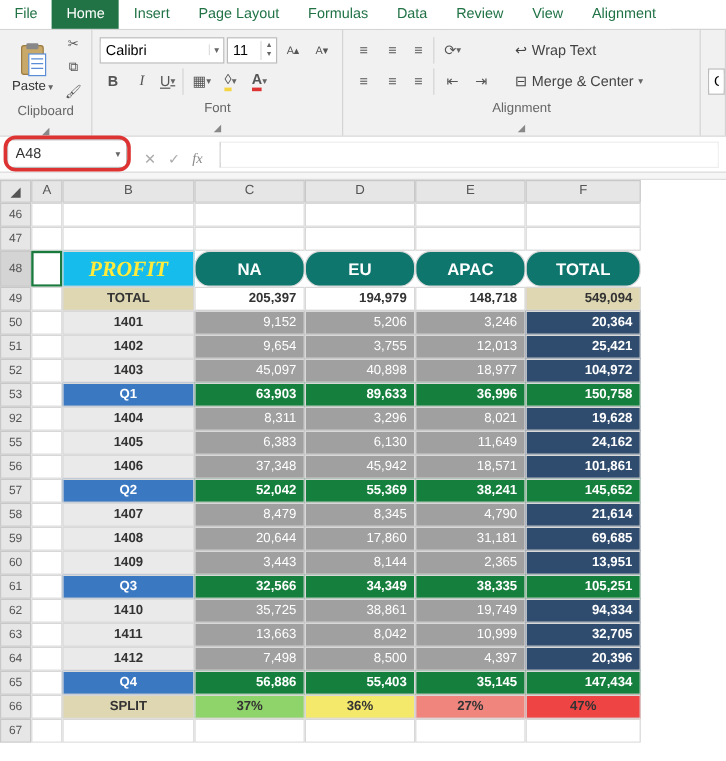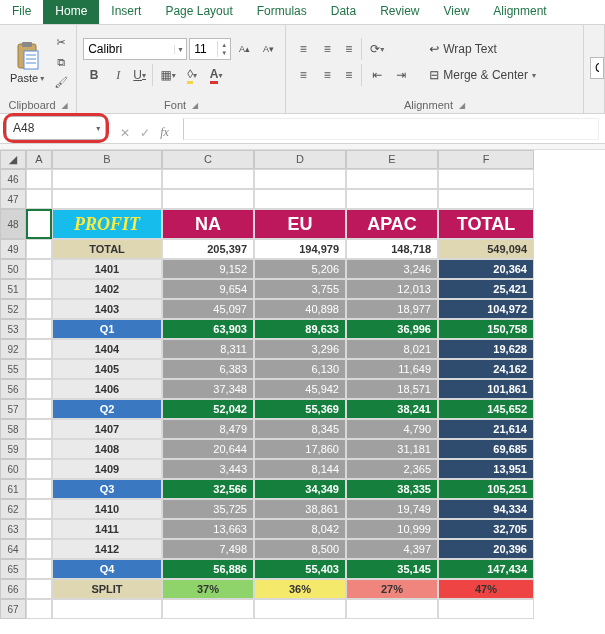--- a/index.html
+++ b/index.html
@@ -7,21 +7,21 @@
 
   
   .ribbon-tabs { display: flex; background: #fff; height: 24px; align-items: stretch; border-bottom: 0; }
   .ribbon-tab { padding: 4px 12px; font-size: 12px; color: #217346; cursor: pointer; background:#fff; }
   .ribbon-tab.active { background: #217346; color: #fff; }
   
   
   .ribbon-body { display: flex; background: #f1f1f1; border-top: 1px solid #d4d4d4; border-bottom: 1px solid #d4d4d4; height: 90px; }
   .ribbon-group { display: flex; flex-direction: column; border-right: 1px solid #d4d4d4; padding: 2px 6px 0 6px; }
   .ribbon-group-body { flex:1; display:flex; align-items:center; gap:4px; }
-  .ribbon-group-label { text-align:right; font-size:11px; color:#666; padding:2px 0; display:flex; justify-content:center; align-items:center; gap:6px;}
+  .ribbon-group-label { text-align:right; font-size:11px; color:#666; padding:2px 0; display:flex; justify-content:center; align-items:center; gap:6px;flex-direction:column;}
   .corner-arrow { font-size:8px; color:#888; }
 
   .paste-big { display:flex; flex-direction:column; align-items:center; gap:0; padding:0 4px; }
   .paste-big .ic { width:32px; height:32px; display:flex; align-items:center; justify-content:center; }
   .paste-big .lbl { font-size:11px; color:#333; display:flex; align-items:center; gap:2px;}
   .mini-col { display:flex; flex-direction:column; gap:2px; }
   .mini-btn { width:18px; height:18px; font-size:11px; display:flex; align-items:center; justify-content:center; color:#555; }
   
   .combo { display:flex; align-items:center; background:#fff; border:1px solid #bbb; height:22px; }
   .combo input { border:none; outline:none; font-size:12px; padding:0 4px; width:100%; }
@@ -61,21 +61,21 @@
   .cell.blank { background:#fff; }
   .cell.data-gray { background:#a0a0a0; color:#fff; justify-content:flex-end;}
   .cell.data-white { background:#fff; color:#333; font-weight:bold; justify-content:flex-end;}
   .cell.row-lbl { background:#eaeaea; color:#333; text-align:center; font-weight:bold; justify-content:center;}
   .cell.q-lbl { background:#3b78c2; color:#fff; font-weight:bold; text-align:center; justify-content:center;}
   .cell.q-data { background:#15803d; color:#fff; font-weight:bold; justify-content:flex-end;}
   .cell.tot-col { background:#2f4b6e; color:#fff; font-weight:bold; justify-content:flex-end;}
   .cell.grand-lbl { background:#ded7b1; color:#333; font-weight:bold; justify-content:center;}
   .cell.grand-val { background:#ded7b1; color:#333; font-weight:bold; justify-content:flex-end;}
   .cell.profit { background:#16bceb; color:#ffeb3b; font-weight:900; font-size:18px; font-style:italic; font-family:Georgia,serif; justify-content:center; }
-  .cell.hdr-na { background:#be185d; color:#fff; font-weight:bold; font-size:18px; justify-content:center;}
+  .cell.hdr-na { background:#0f766e; color:#fff; font-weight:bold; font-size:14px; justify-content:center;border-radius:13px;}
   .cell.split { justify-content:center; font-weight:bold;}
   .cell.green { background:#8fd46a; }
   .cell.yellow { background:#f5e96b; }
   .cell.red { background:#ef857d; }
   .cell.beige { background:#ef4444; }
   .cell.active-a { border:2px solid #1a7a3e; }
   .rh.bigrow, .cell.bigrow { height:30px; }
   .tri { font-size:8px; color:#666;}
 </style>
 </head>

